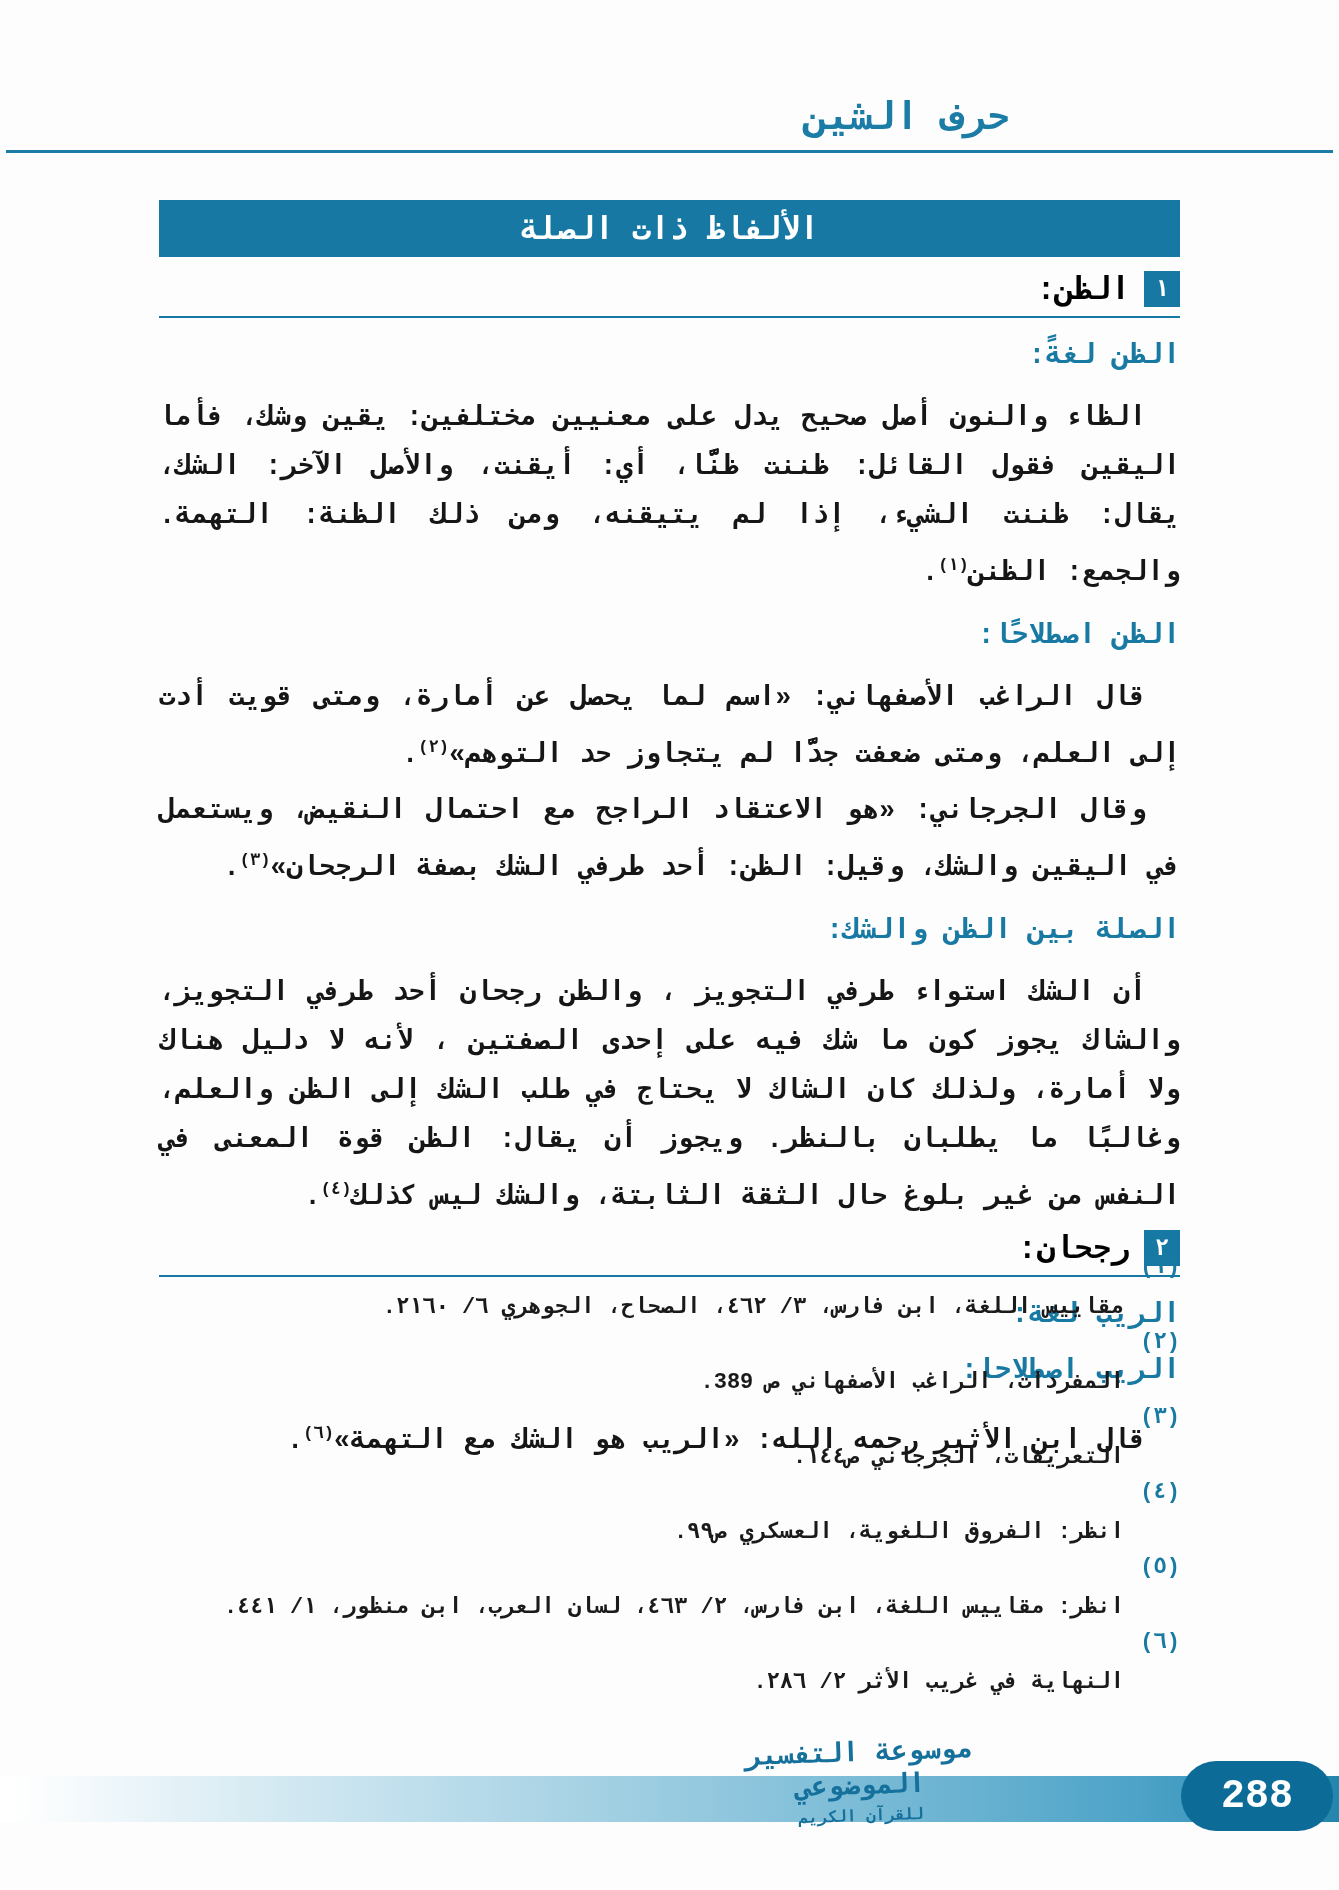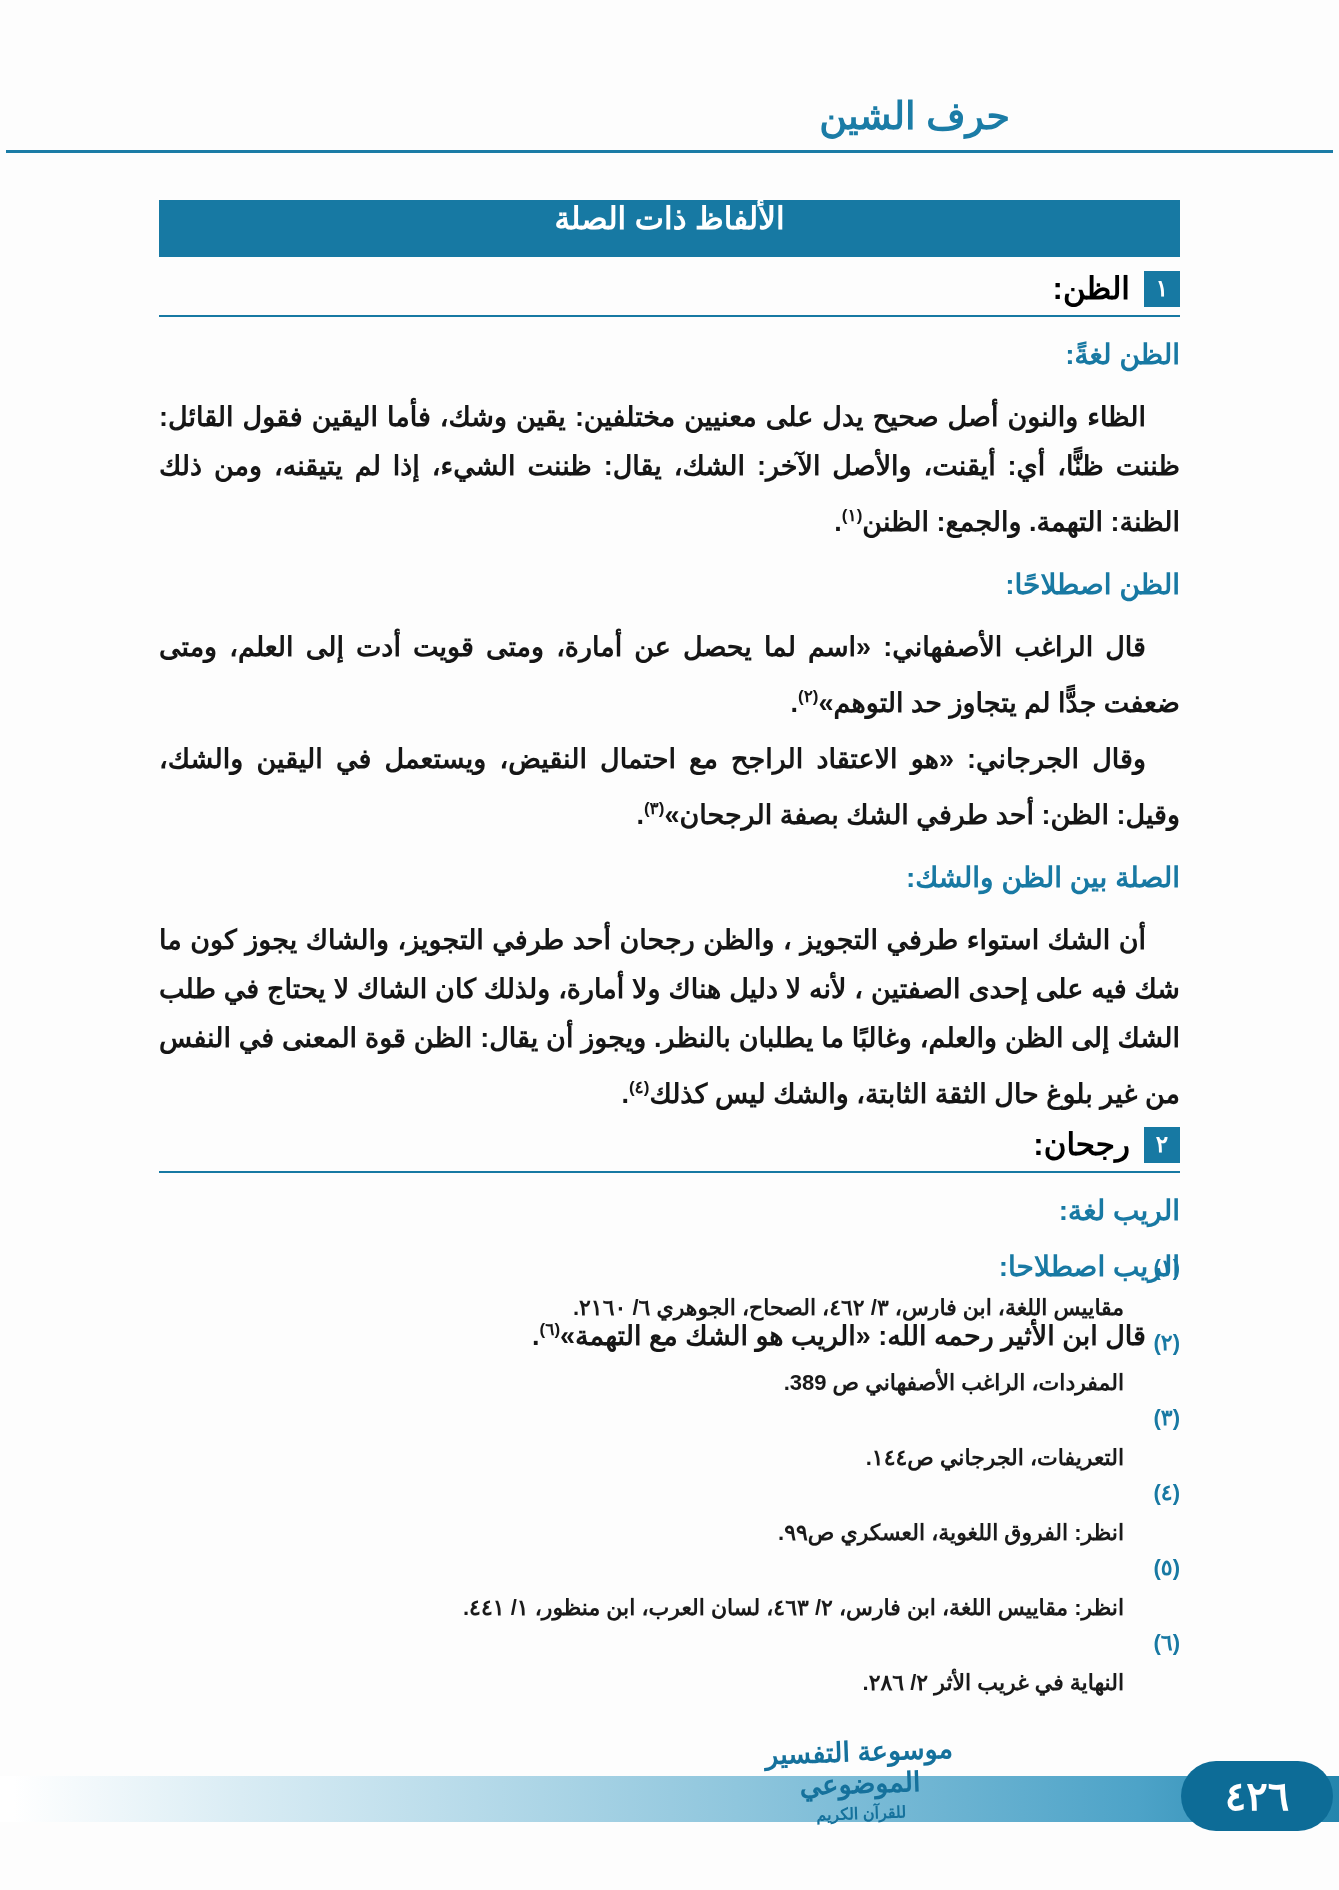--- a/index.html
+++ b/index.html
@@ -4,21 +4,21 @@
 <style>
   * { box-sizing: border-box; margin: 0; padding: 0; }
   html, body { background: #ffffff; }
   .page {
     position: relative;
     width: 1339px;
     height: 1890px;
     background: #fdfdfd;
     overflow: hidden;
     direction: rtl;
-    font-family: Liberation Sans, sans-serif;
+    font-family: Liberation Mono, monospace;
     color: #1a1a1a;
   }
 
   
   .chapter-title {
     position: absolute;
     top: 94px;
     right: 329px;
     font-size: 38px;
     font-weight: bold;
@@ -36,20 +36,21 @@
 
   
   .banner {
     position: absolute;
     top: 200px;
     right: 159px;
     width: 1021px;
     height: 57px;
     background: #1779a3;
     display: flex;
+    align-items: center;
     justify-content: center;
   }
   .banner-text {
     color: #ffffff;
     font-size: 31px;
     font-weight: bold;
   }
 
   
   .content {
@@ -232,15 +233,15 @@
       <span class="fn-num">(٦)</span>
       <span class="fn-text">النهاية في غريب الأثر ٢/ ٢٨٦.</span>
     </div>
   </div>
 
   <div class="footer-bar"></div>
   <div class="publisher-logo">
     <div class="logo-l1">موسوعة التفسير الموضوعي</div>
     <div class="logo-l2">للقرآن الكريم</div>
   </div>
-  <div class="page-num">٤٢٦</div>
+  <div class="page-num">288</div>
 
 </div>
 
 </body></html>

